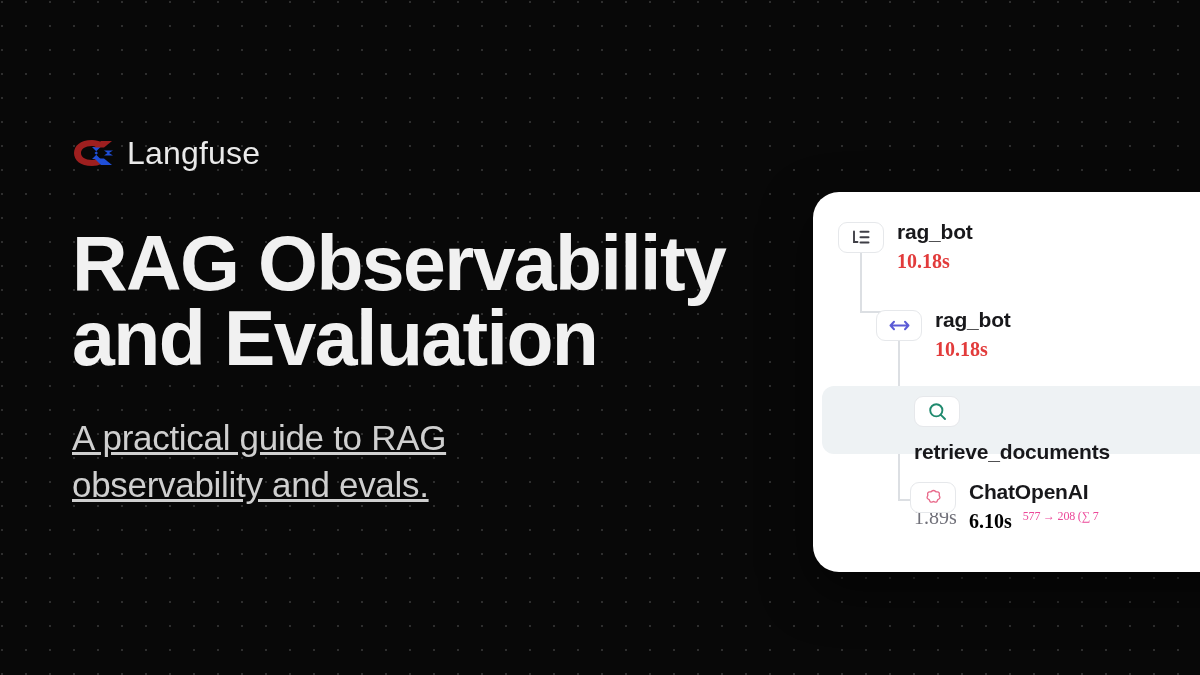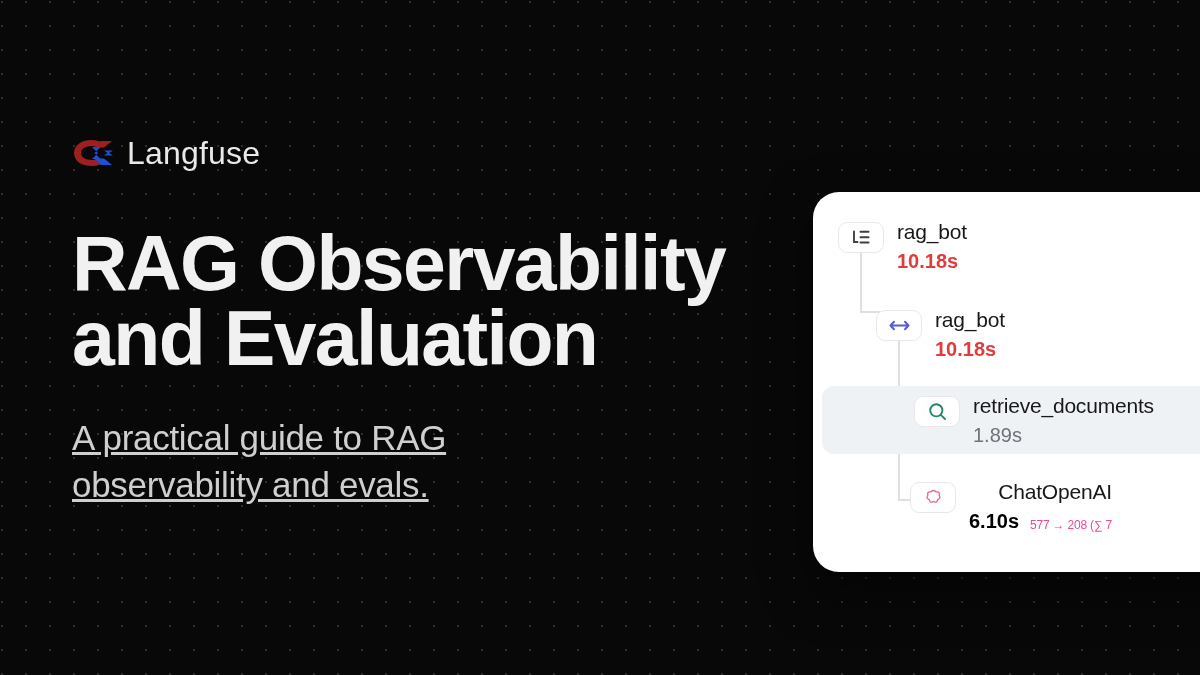--- a/index.html
+++ b/index.html
@@ -105,57 +105,57 @@
   }
 
   .node {
     position: absolute;
     display: flex;
     align-items: flex-start;
     gap: 13px;
   }
   .node-0 { left: 25px; top: 28px; }
   .node-1 { left: 63px; top: 116px; }
-  .node-2 { left: 101px; top: 202px; }
+  .node-2 { left: 101px; top: 202px; flex-direction: column; }
   .node-3 { left: 97px; top: 288px; }
 
   .node-icon {
     flex: 0 0 auto;
     width: 44px;
     height: 29px;
     border-radius: 9px;
     border: 1.5px solid #e6e8eb;
     background: #fff;
     display: flex;
     align-items: center;
     justify-content: center;
     margin-top: 2px;
   }
   .node-body { display: flex; flex-direction: column; }
   .node-title {
     font-size: 21px;
-    font-weight: 400;
+    font-weight: 700;
     color: #18181b;
     line-height: 1.18;
     letter-spacing: -0.2px;
     white-space: nowrap;
-    text-align: right;
   }
   .node-meta {
     margin-top: 4px;
     font-size: 20px;
     font-weight: 600;
     line-height: 1.2;
     white-space: nowrap;
     display: flex;
-    align-items: flex-end;
+    align-items: flex-start;
     gap: 11px;
+    font-family: Liberation Serif, serif;
   }
   .dur-red   { color: #e23b3b; }
-  .dur-gray  { color: #71717a; font-weight: 500; }
+  .dur-gray  { color: #71717a; font-weight: 500; margin-top: 36px; }
   .dur-amber { color: #000000; }
   .tokens    { color: #ec4899; font-weight: 500; font-size: 12px; letter-spacing: -0.2px; }
 </style>
 </head>
 <body>
 
 <div id="stage">
 
   <div class="hero">
 

